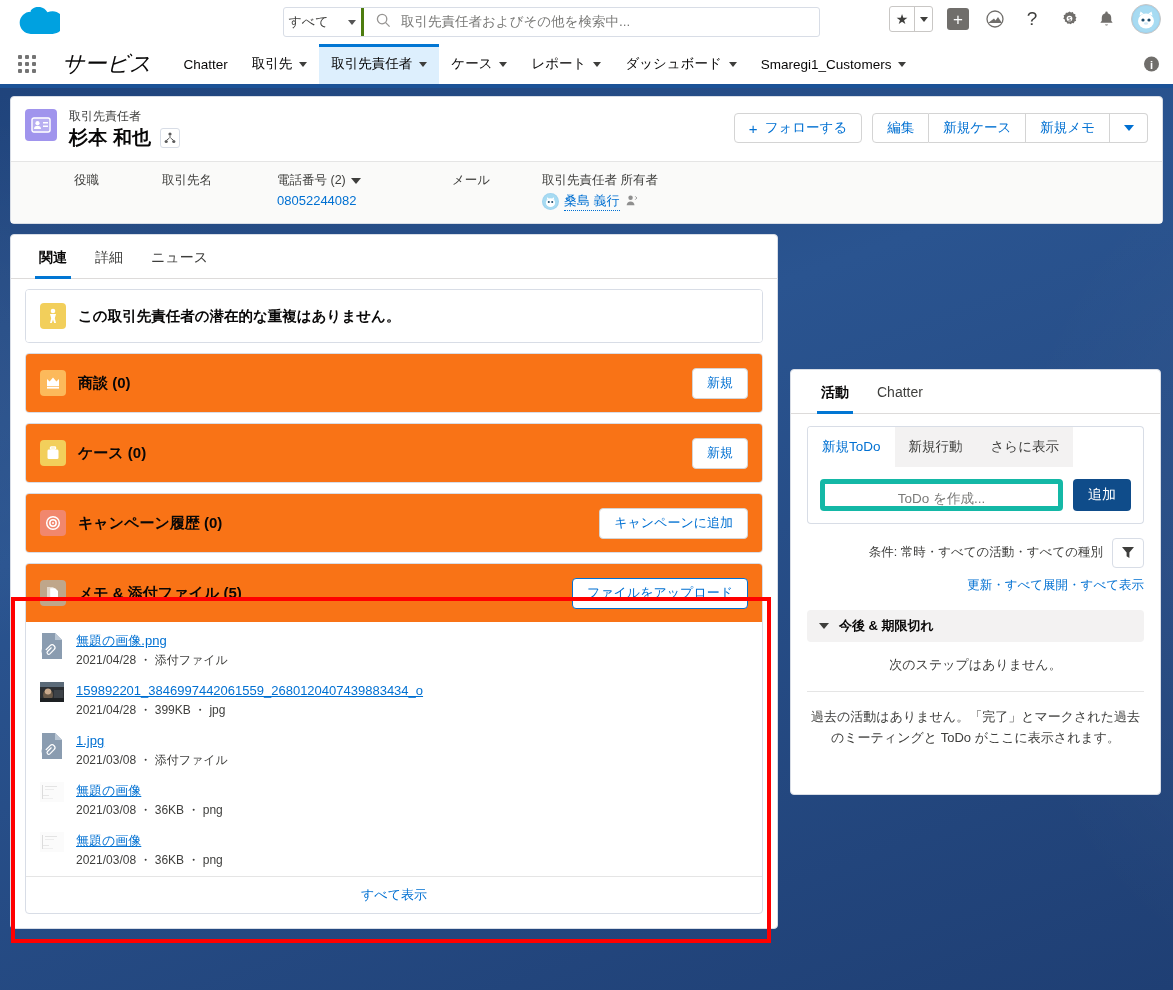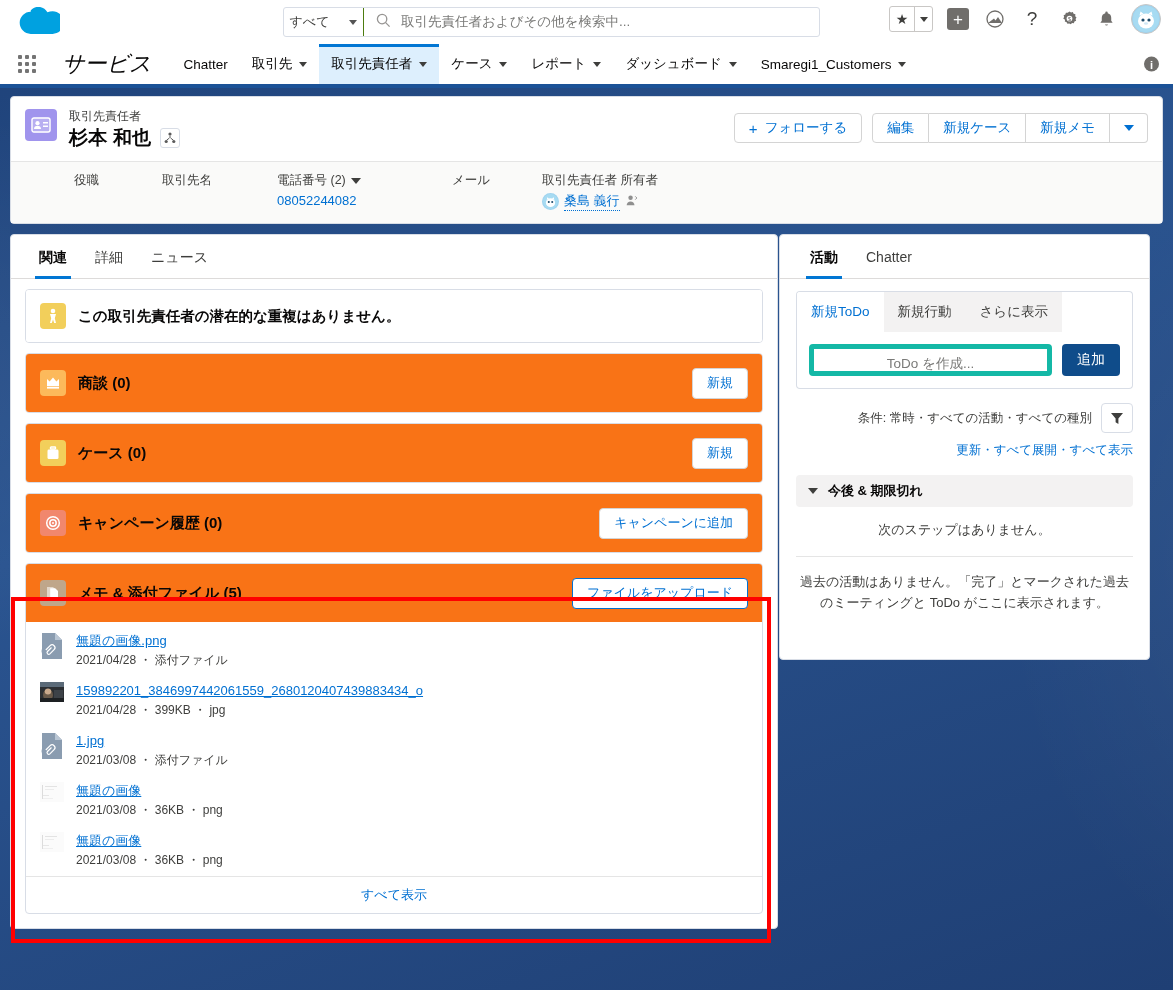--- a/index.html
+++ b/index.html
@@ -29,21 +29,21 @@
   .search-wrap {
     position: absolute; left: 283px; top: 7px;
     width: 537px; height: 30px;
     display: flex;
     border: 1px solid #d8dde6; border-radius: 3px;
     background: #fff;
   }
   .search-scope {
     width: 80px; display: flex; align-items: center; justify-content: center;
     gap: 20px; font-size: 13px; color: #3e3e3c;
-    border-right: 1px solid #4d7c0f; cursor: pointer;
+    border-right: 3px solid #4d7c0f; cursor: pointer;
   }
   .caret-down { width:0;height:0;border-left:4px solid transparent;border-right:4px solid transparent;border-top:5px solid #555; }
   .search-field { flex:1; display:flex; align-items:center; gap:10px; padding-left: 12px; }
   .search-field .sicon { color:#969492; }
   .search-ph { font-size: 13.5px; color: #7a7a78; }
 
   .header-icons {
     position: absolute; right: 12px; top: 4px;
     display: flex; align-items: center; gap: 13px;
   }
@@ -126,21 +126,21 @@
   .fld-yakushoku { width: 88px; margin-left: 33px; }
   .fld-account { width: 115px; }
   .fld-phone { width: 175px; }
   .fld-mail { width: 90px; }
   .phone-lbl { display:flex; align-items:center; gap:5px; }
   .owner-row { display:flex;align-items:center; gap:5px; margin-top:3px; }
   .owner-av { width:17px;height:17px;border-radius:50%;background:#9fd3ef; display:flex;align-items:center;justify-content:center; overflow:hidden;}
   .owner-name { color:#0070d2; font-size:13px; border-bottom:1px dotted #0070d2; }
 
   
-  .cols { display:flex; gap: 1px; align-items: flex-start; }
+  .cols { display:flex; gap: 12px; align-items: center; }
   .col-left { width: 768px; }
   .col-right { width: 371px; }
 
   .card {
     background:#fff; border:1px solid #d8dde6; border-radius:4px;
   }
   .tabs-bar {
     display:flex; gap: 0; padding: 0 14px; border-bottom:1px solid #dddbda;
   }
   .tab {

